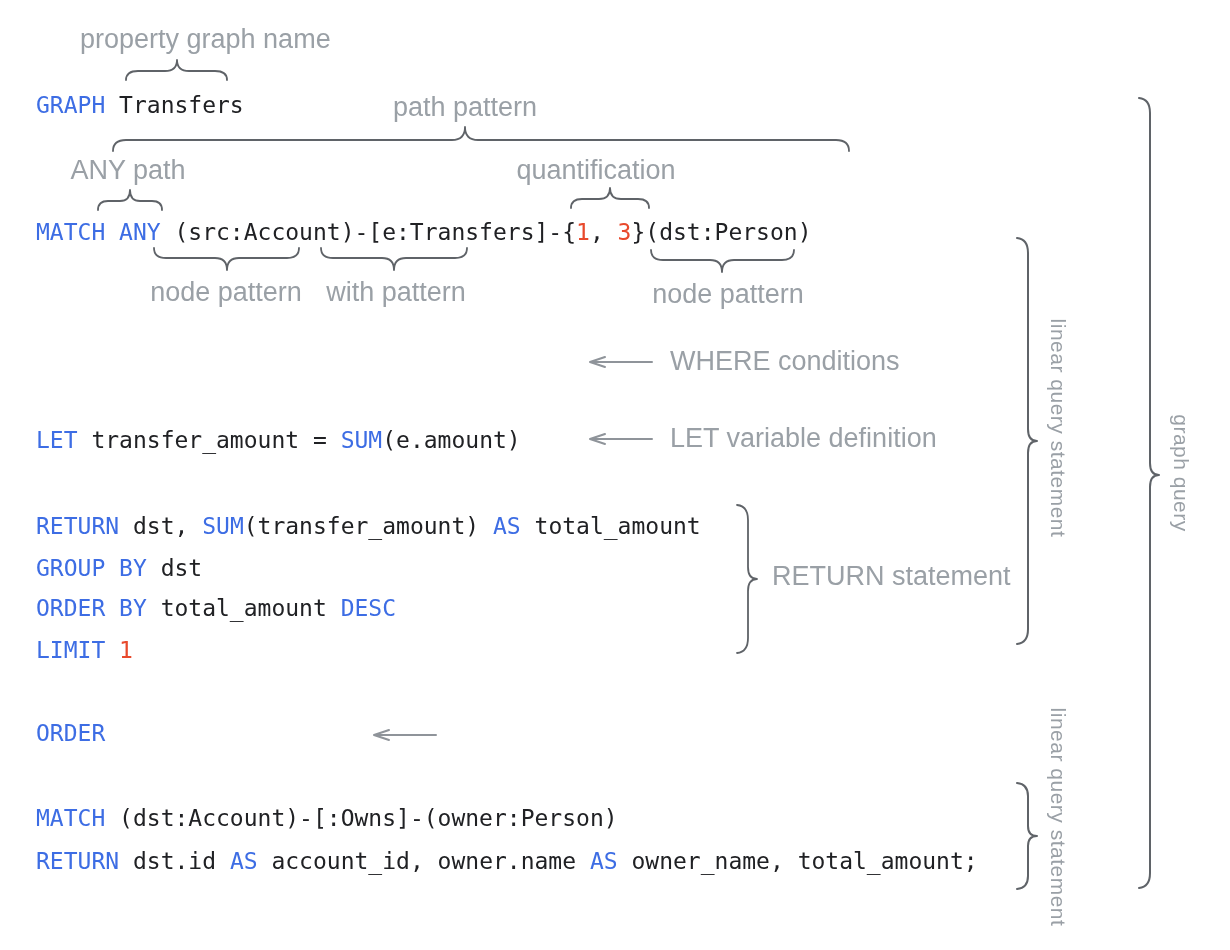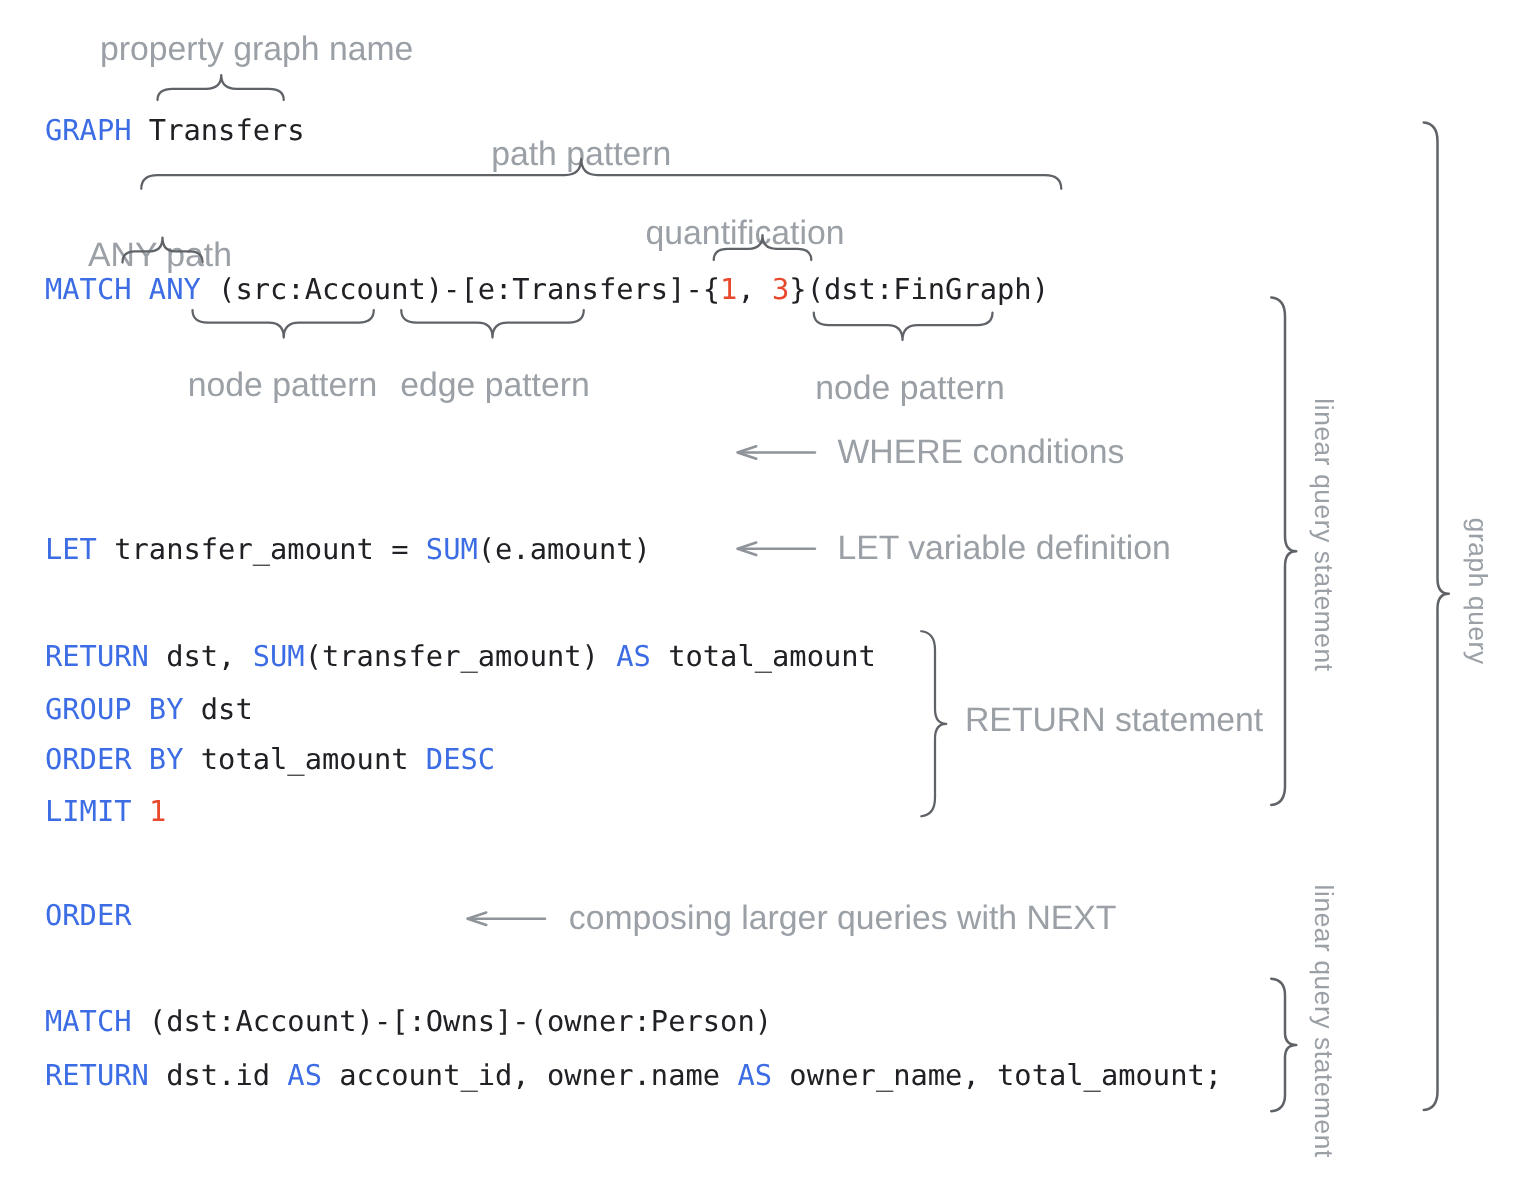--- a/index.html
+++ b/index.html
@@ -3,66 +3,65 @@
 <meta charset="utf-8">
 <style>
   html,body{margin:0;padding:0;background:#fff;}
   #canvas{position:relative;width:1230px;height:950px;background:#fff;overflow:hidden;
           font-family:"Liberation Sans","DejaVu Sans",sans-serif;}
   .code-line{position:absolute;left:36px;font-family:"DejaVu Sans Mono","Liberation Mono",monospace;
              font-size:23px;line-height:28px;white-space:pre;color:var(--code);}
   .kw{color:var(--keyword);}
   .num{color:var(--literal);}
   .anno{position:absolute;font-size:27px;line-height:25px;color:var(--label);white-space:nowrap;}
-  .centered{transform:translateX(-50%);margin-top:16px;}
+  .centered{transform:translateX(-50%);}
   .vlabel{position:absolute;writing-mode:vertical-rl;font-size:21px;color:var(--label);
           white-space:nowrap;transform:translateY(-50%);letter-spacing:0.5px;}
   svg.brace{position:absolute;overflow:visible;}
   svg.brace path{fill:none;stroke:var(--brace);stroke-width:1.8;stroke-linecap:round;stroke-linejoin:round;}
   svg.brace.tall path{stroke-width:2;}
   svg.arrow{position:absolute;overflow:visible;}
   svg.arrow line,svg.arrow path{fill:none;stroke:var(--arrow);stroke-width:2;stroke-linecap:round;stroke-linejoin:round;}
 </style>
 </head>
 <body>
 
 <div id="canvas">
 
   <div class="code-line" style="top:91px"><span class="kw">GRAPH</span><span> Transfers</span></div>
 
-  <div class="code-line" style="top:218px"><span class="kw">MATCH ANY</span><span> (src:Account)-[e:Transfers]-{</span><span class="num">1</span><span>, </span><span class="num">3</span><span>}(dst:FinGraph)</span></div>
+  <div class="code-line" style="top:218px"><span class="kw">MATCH ANY</span><span> (src:Account)-[e:Transfers]-{</span><span class="num">1</span><span>, </span><span class="num">3</span><span>}(dst:Person)</span></div>
 
 
   <div class="code-line" style="top:426px"><span class="kw">LET</span><span> transfer_amount = </span><span class="kw">SUM</span><span>(e.amount)</span></div>
 
   <div class="code-line" style="top:512px"><span class="kw">RETURN</span><span> dst, </span><span class="kw">SUM</span><span>(transfer_amount) </span><span class="kw">AS</span><span> total_amount</span></div>
 
   <div class="code-line" style="top:554px"><span class="kw">GROUP BY</span><span> dst</span></div>
 
   <div class="code-line" style="top:594px"><span class="kw">ORDER BY</span><span> total_amount </span><span class="kw">DESC</span></div>
 
   <div class="code-line" style="top:636px"><span class="kw">LIMIT</span><span> </span><span class="num">1</span></div>
 
   <div class="code-line" style="top:719px"><span class="kw">ORDER</span></div>
 
   <div class="code-line" style="top:804px"><span class="kw">MATCH</span><span> (dst:Account)-[:Owns]-(owner:Person)</span></div>
 
   <div class="code-line" style="top:847px"><span class="kw">RETURN</span><span> dst.id </span><span class="kw">AS</span><span> account_id, owner.name </span><span class="kw">AS</span><span> owner_name, total_amount;</span></div>
 
   <div class="anno" style="left:80px;top:27px">property graph name</div>
   <div class="anno centered" style="left:465px;top:95px">path pattern</div>
-  <div class="anno centered" style="left:128px;top:176px">ANY path</div>
+  <div class="anno centered" style="left:128px;top:158px">ANY path</div>
   <div class="anno centered" style="left:596px;top:158px">quantification</div>
   <div class="anno centered" style="left:226px;top:280px">node pattern</div>
-  <div class="anno centered" style="left:396px;top:280px">edge pattern</div>
+  <div class="anno centered" style="left:396px;top:280px">with pattern</div>
   <div class="anno centered" style="left:728px;top:282px">node pattern</div>
   <div class="anno" style="left:670px;top:349px">WHERE conditions</div>
   <div class="anno" style="left:670px;top:426px">LET variable definition</div>
   <div class="anno" style="left:772px;top:564px">RETURN statement</div>
-  <div class="anno" style="left:455px;top:722px">composing larger queries with NEXT</div>
   <div class="vlabel" style="left:1046px;top:428px">linear query statement</div>
   <div class="vlabel" style="left:1169px;top:473px">graph query</div>
   <div class="vlabel" style="left:1046px;top:817px">linear query statement</div>
 
   <svg class="brace" style="left:125px;top:59px" width="103" height="22">
     <path d="M 1 21 Q 1 12 13 12 L 40 12 Q 52 12 52 1 Q 52 12 64 12 L 90 12 Q 102 12 102 21"></path>
   </svg>
 
   <svg class="brace" style="left:112px;top:126px" width="738" height="26">
     <path d="M 1 25 Q 1 14 14 14 L 340 14 Q 353 14 353 1 Q 353 14 366 14 L 724 14 Q 737 14 737 25"></path>

